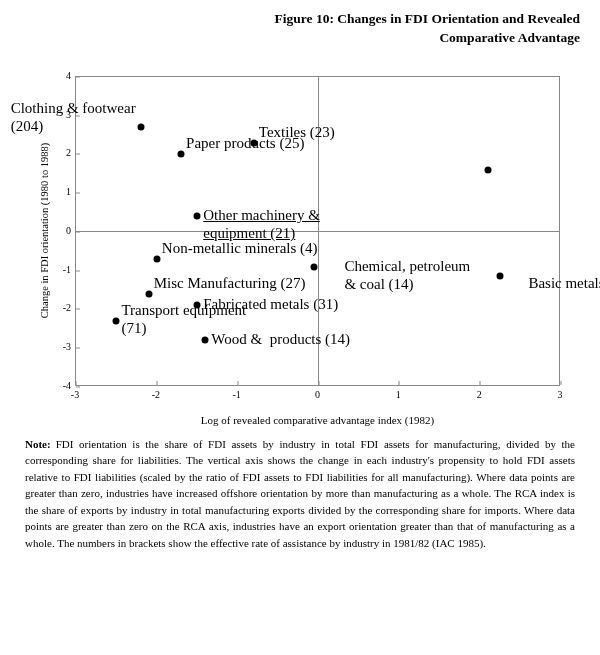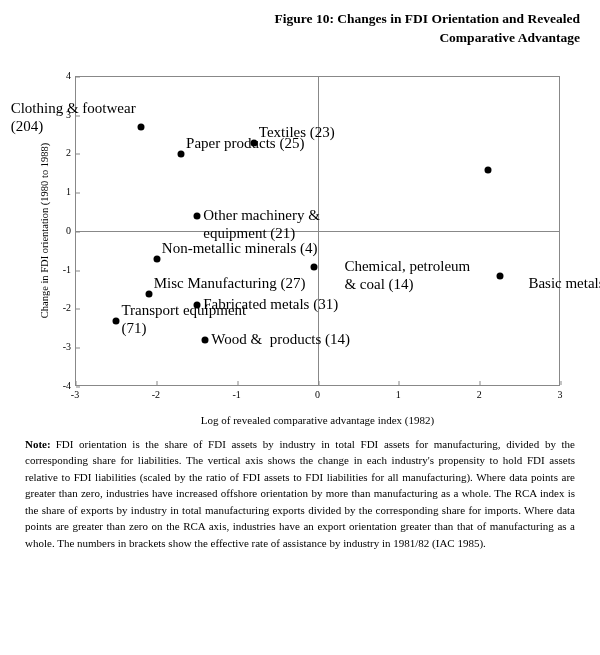--- a/index.html
+++ b/index.html
@@ -149,21 +149,21 @@
       <div style="position: absolute; left: 485px; bottom: 0px; width: 1px; height: 4px; background: rgb(136, 136, 136); transform: translateX(-50%);"></div>
       <div class="dot" style="left: 64.6667px; top: 50.375px;"></div>
       <div class="point-label" style="white-space: pre; left: 59.6667px; top: 22.375px; transform: translateX(-100%);">Clothing &amp; footwear
 (204)</div>
       <div class="dot" style="left: 177.833px; top: 65.875px;"></div>
       <div class="point-label" style="white-space: pre; left: 182.833px; top: 45.875px;">Textiles (23)</div>
       <div class="dot" style="left: 105.083px; top: 77.5px;"></div>
       <div class="point-label" style="white-space: pre; left: 110.083px; top: 57.5px;">Paper products (25)</div>
       <div class="dot" style="left: 412.25px; top: 93px;"></div>
       <div class="dot" style="left: 121.25px; top: 139.5px;"></div>
-      <div class="point-label" style="white-space: pre; left: 127.25px; top: 129.5px;">Other machinery &amp;
+      <div class="point-label" style="white-space: pre; left: 127.25px; top: 129.5px; text-decoration: underline;">Other machinery &amp;
 equipment (21)</div>
       <div class="dot" style="left: 80.8333px; top: 182.125px;"></div>
       <div class="point-label" style="white-space: pre; left: 85.8333px; top: 162.125px; text-align: right;">Non-metallic minerals (4)</div>
       <div class="dot" style="left: 238.458px; top: 189.875px;"></div>
       <div class="point-label" style="white-space: pre; left: 244.458px; top: 179.875px; padding-left: 24px;">Chemical, petroleum
 &amp; coal (14)</div>
       <div class="dot" style="left: 424.375px; top: 199.562px;"></div>
       <div class="point-label" style="white-space: pre; left: 430.375px; top: 197px; margin-left: 22px;">Basic metals (11)</div>
       <div class="dot" style="left: 72.75px; top: 217px;"></div>
       <div class="point-label" style="white-space: pre; left: 77.75px; top: 197px;">Misc Manufacturing (27)</div>

